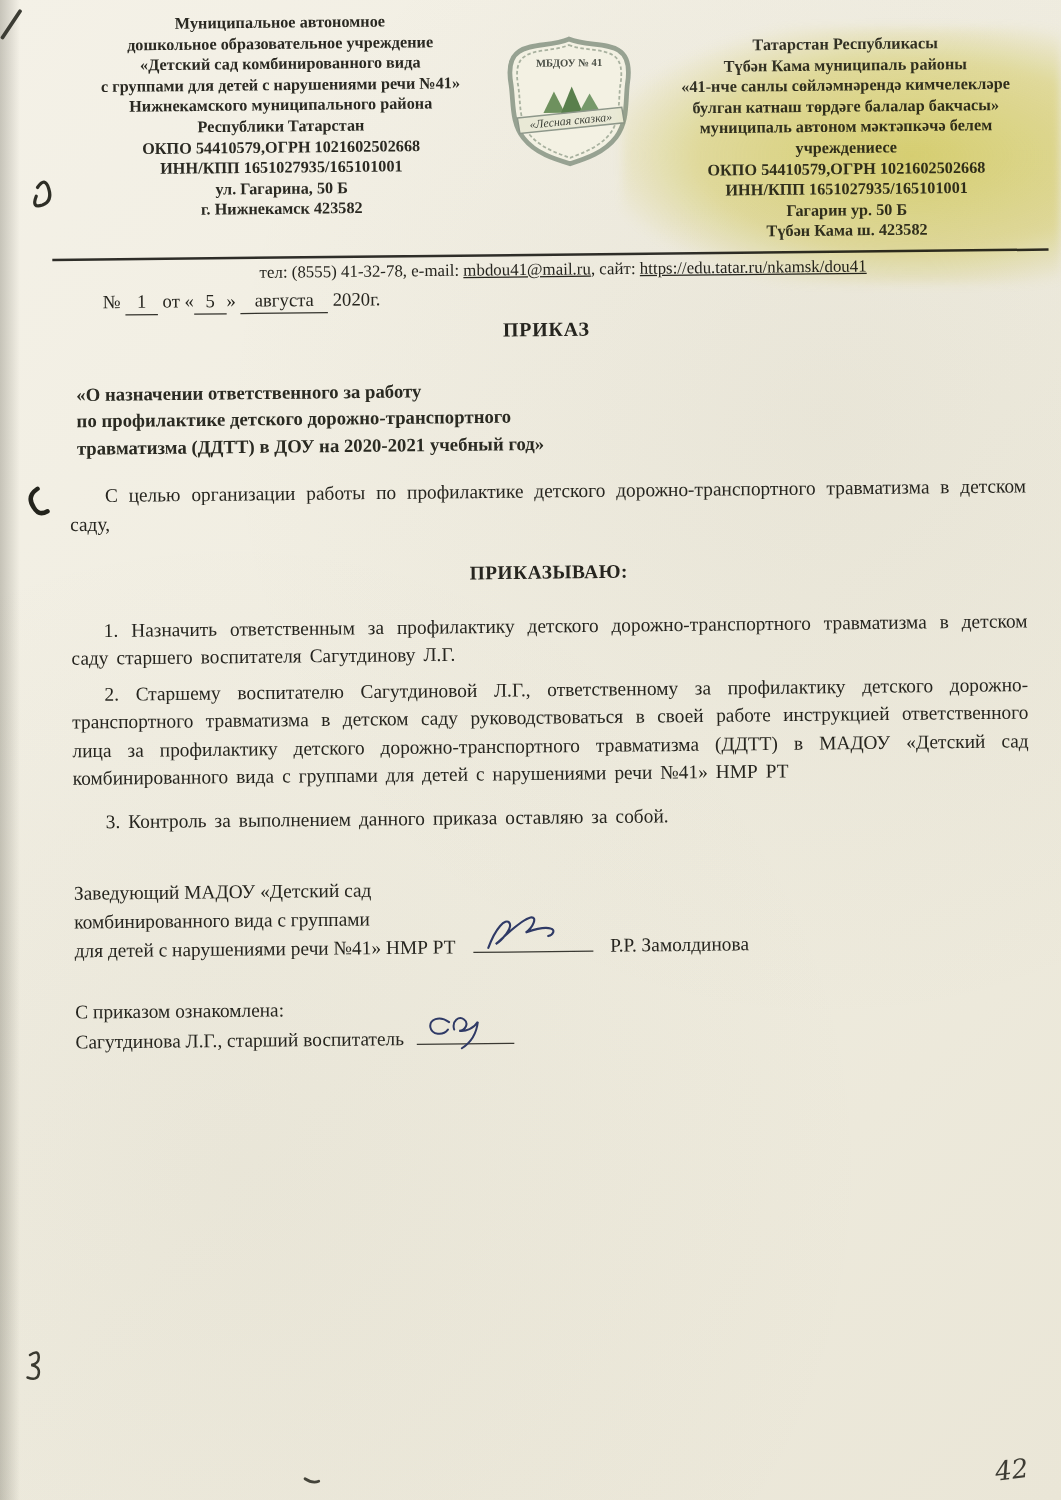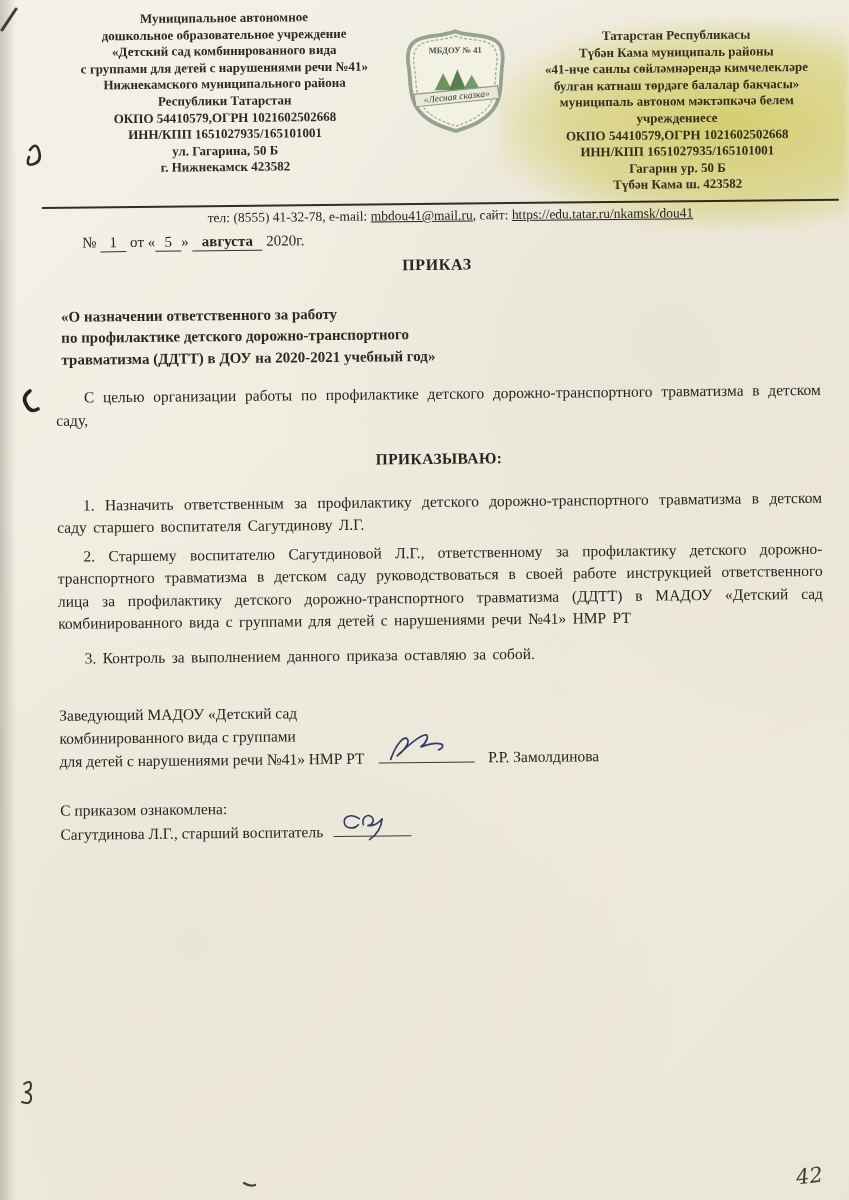--- a/index.html
+++ b/index.html
@@ -31,21 +31,21 @@
   .logo-wrap { position: absolute; left: 404px; top: 26px; width: 114px; height: 110px; }
   .logo-svg { width: 114px; height: 110px; }
 
   .rule { position: absolute; left: 46px; top: 203px; width: 797px; height: 2px; background: #2e2d28; }
 
   .contact { position: absolute; left: 60px; right: 0; top: 208px; text-align: center; font-size: 13.5px; color: #26251f; }
   .contact .link { text-decoration: underline; }
 
   .docnum { position: absolute; left: 86px; top: 231px; font-size: 15px; }
   .docnum .blank { display: inline-block; min-width: 26px; text-align: center; border-bottom: 1.4px solid #33322c; padding: 0 6px; }
-  .docnum .blank.wide { min-width: 70px; font-weight: bold; }
+  .docnum .blank.wide { min-width: 70px; }
 
   
   .body-block { position: absolute; left: 58px; right: 26px; top: 254px; font-size: 15.5px; line-height: 22.5px; }
   .order-title { text-align: center; font-weight: bold; font-size: 16px; letter-spacing: 0.6px; margin: 0 0 26px 0; }
   .subject { font-weight: bold; font-size: 15px; line-height: 21.5px; padding-left: 6px; margin-bottom: 16px; color: #2a2a22; }
   .para { text-align: justify; text-indent: 28px; word-spacing: 2px; margin: 0 0 16px 0; }
   .resolve { text-align: center; font-weight: bold; font-size: 15.5px; letter-spacing: 0.4px; margin: 20px 0 20px 0; }
   .item { text-align: justify; text-indent: 26px; word-spacing: 2.5px; margin: 0 0 6px 0; }
   .item.last { margin-top: 12px; }
 

